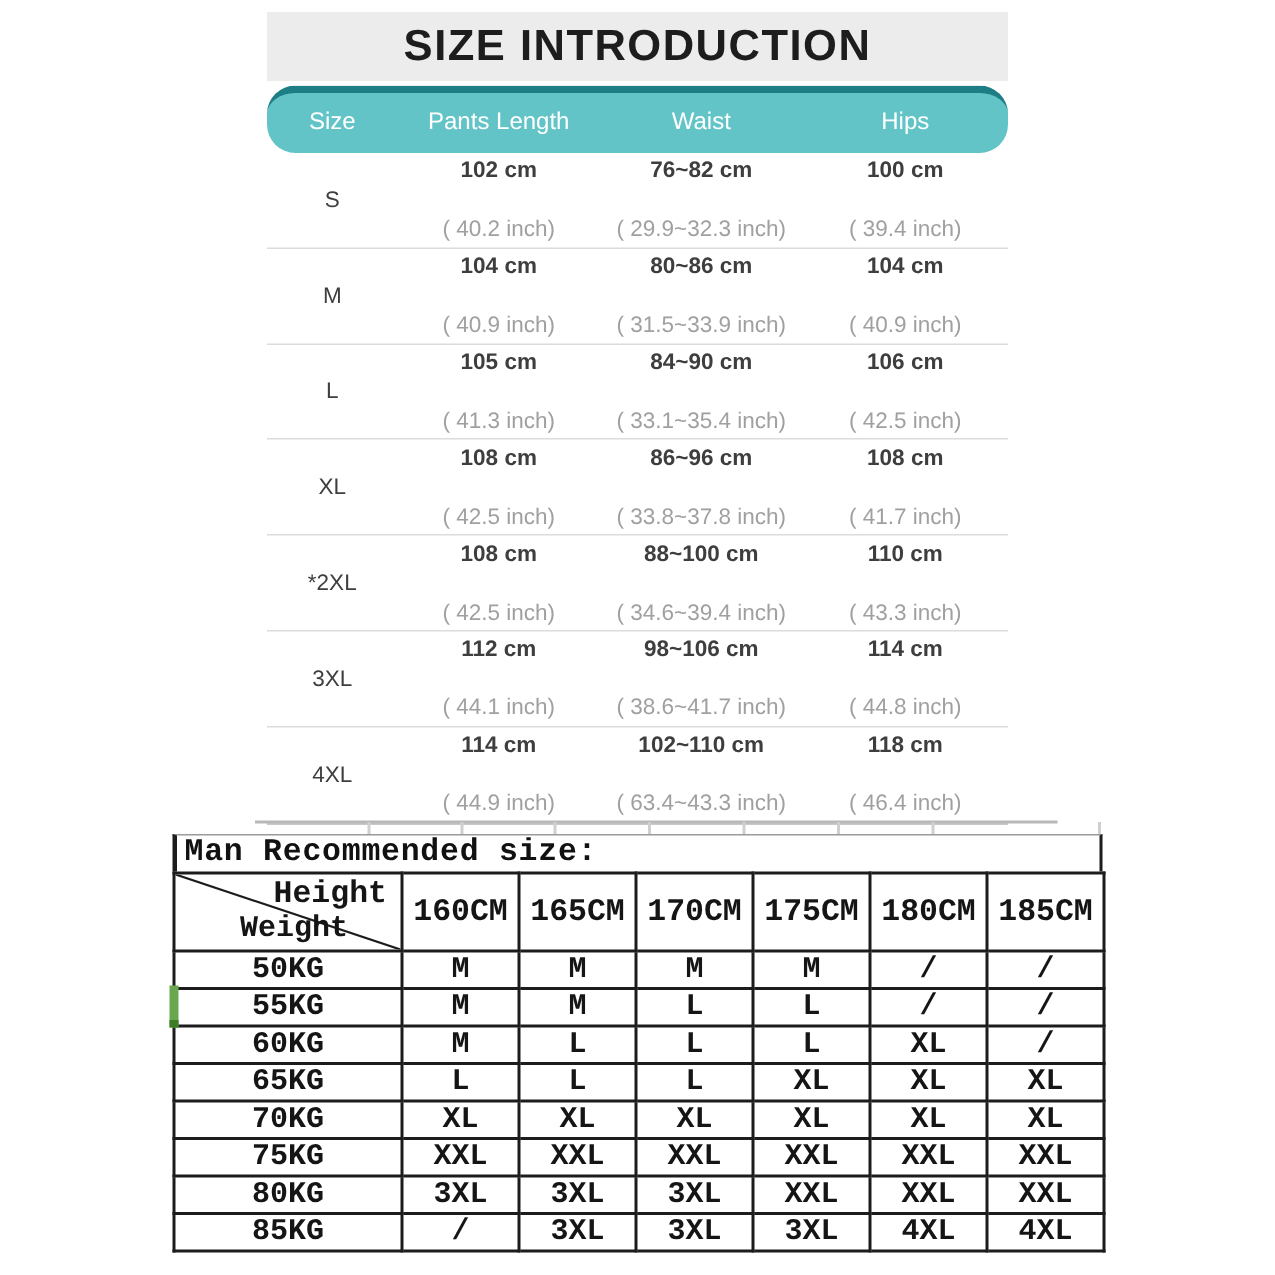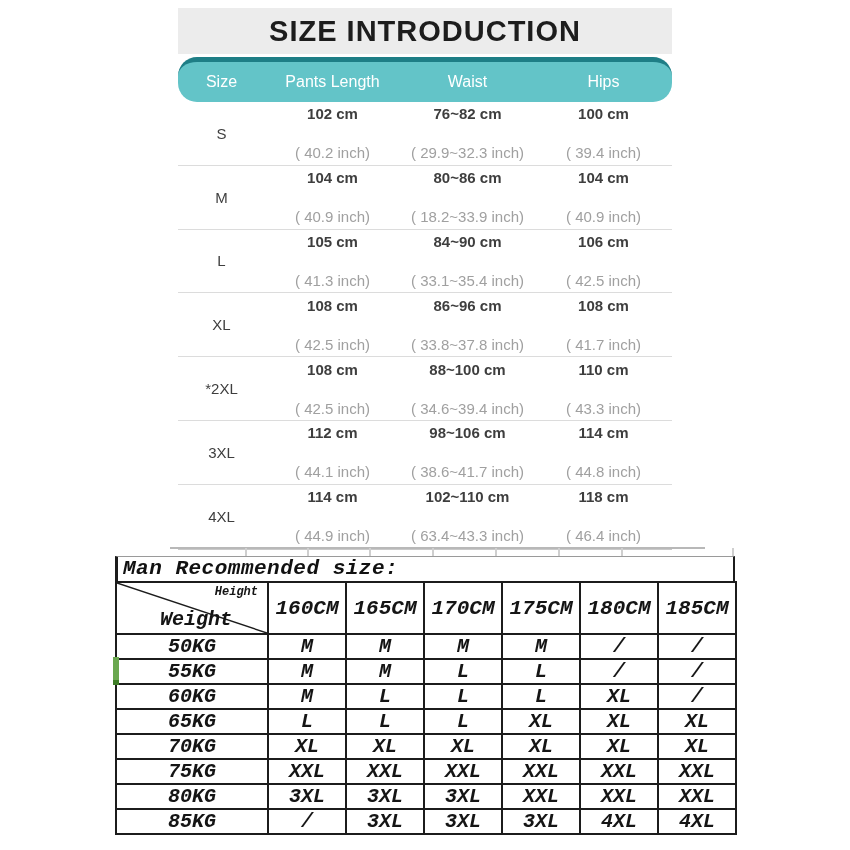--- a/index.html
+++ b/index.html
@@ -15,37 +15,37 @@
              align-items:center;text-align:center;color:#fff;font-size:16px;border-radius:19px;}
   .srow{display:grid;grid-template-columns:87px 135px 135px 1fr;height:62.8px;
         border-bottom:1px solid var(--row-line,#dcdcdc);align-items:center;text-align:center;}
   .srow:last-child{border-bottom:2px solid var(--table-bottom,#c9c9c9);}
   .size-label{font-size:15px;color:var(--cm-text,#3e3e3e);}
   .cm{font-size:15px;font-weight:bold;color:var(--cm-text,#3e3e3e);line-height:19px;}
   .in{font-size:15px;color:var(--inch-text,#a0a0a0);line-height:19px;margin-top:20px;}
 
   
   .rec{position:absolute;left:115px;top:547px;width:620px;
-       font-family:"Liberation Mono","DejaVu Sans Mono",monospace;color:#151515;font-style:italic;}
+       font-family:"Liberation Mono","DejaVu Sans Mono",monospace;color:#151515;}
   .partial{position:relative;height:9px;}
   .pline{position:absolute;left:55px;right:30px;top:0;height:2px;background:#b8b8b8;}
   .ptick{position:absolute;top:1px;width:2px;height:8px;background:#cfcfcf;}
   .caption-row{height:24px;line-height:23px;border-left:3px solid var(--grid,#1c1c1c);
                border-right:2px solid var(--grid,#1c1c1c);border-top:1px solid #9a9a9a;
                font-weight:bold;font-size:21px;letter-spacing:.5px;padding-left:5px;color:#111;}
   table.rectab{border-collapse:collapse;width:620px;table-layout:fixed;}
   table.rectab td{border:2px solid var(--grid,#1c1c1c);text-align:center;padding:0;
                   font-weight:bold;font-size:20px;}
   tr.hrow{height:50px;}
   tr.hrow td{font-size:21px;}
   tr.drow{height:16px;}
   td.corner{padding:0;}
   .corner-wrap{position:relative;height:50px;}
   .corner-wrap svg{position:absolute;inset:0;width:100%;height:100%;}
-  .corner-height{position:absolute;top:2px;right:9px;font-size:12px;font-weight:bold;}
+  .corner-height{position:absolute;top:2px;right:9px;font-size:21px;font-weight:bold;}
   .corner-weight{position:absolute;bottom:2px;left:7px;font-size:20px;font-weight:bold;margin-left:36px;}
 
   
   .green-marker{position:absolute;left:113px;top:657px;width:6px;height:28px;
                 background:var(--green-marker,#6aa84f);}
   .green-marker .handle{position:absolute;bottom:0;left:0;width:6px;height:5px;
                 background:var(--green-dark,#3e7d27);}
 </style>
 </head>
 <body>
@@ -80,21 +80,21 @@
     </div>
 
     <div class="srow">
       <div class="size-label">M</div>
       <div>
         <div class="cm">104 cm</div>
         <div class="in">( 40.9 inch)</div>
       </div>
       <div>
         <div class="cm">80~86 cm</div>
-        <div class="in">( 18.2~33.9 inch)</div>
+        <div class="in">( 31.5~33.9 inch)</div>
       </div>
       <div>
         <div class="cm">104 cm</div>
         <div class="in">( 40.9 inch)</div>
       </div>
     </div>
 
     <div class="srow">
       <div class="size-label">L</div>
       <div>

